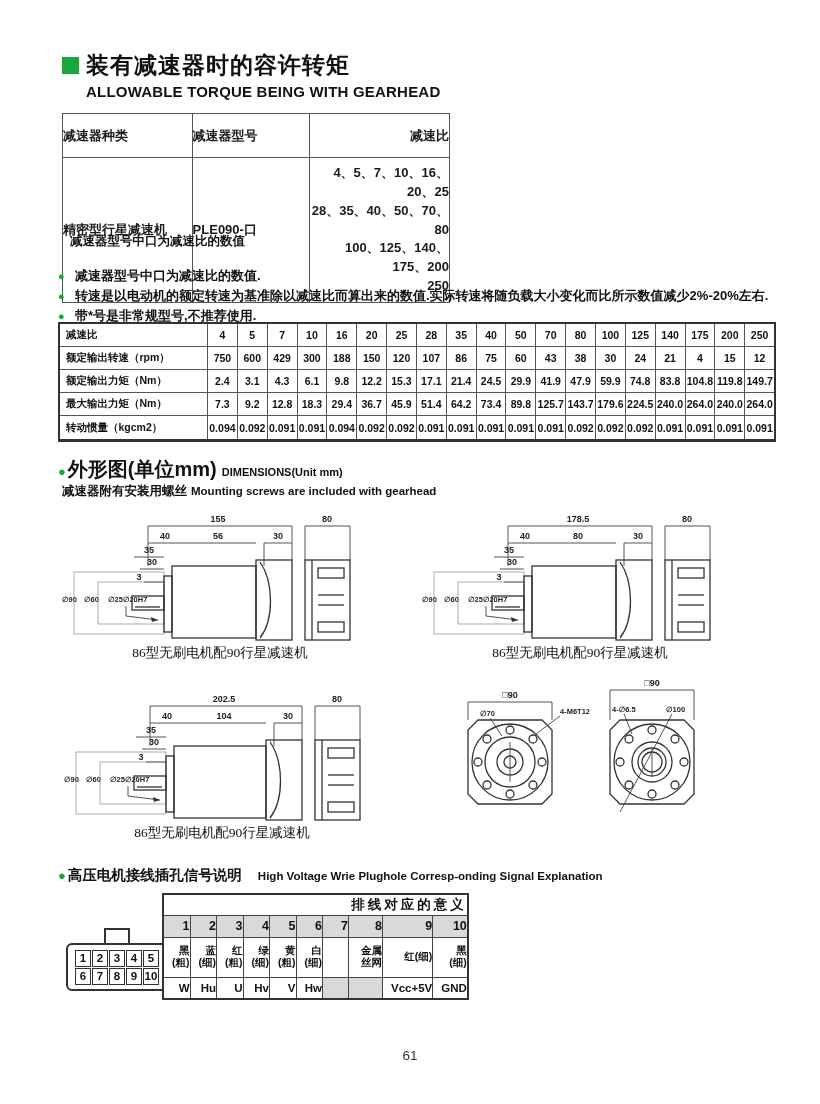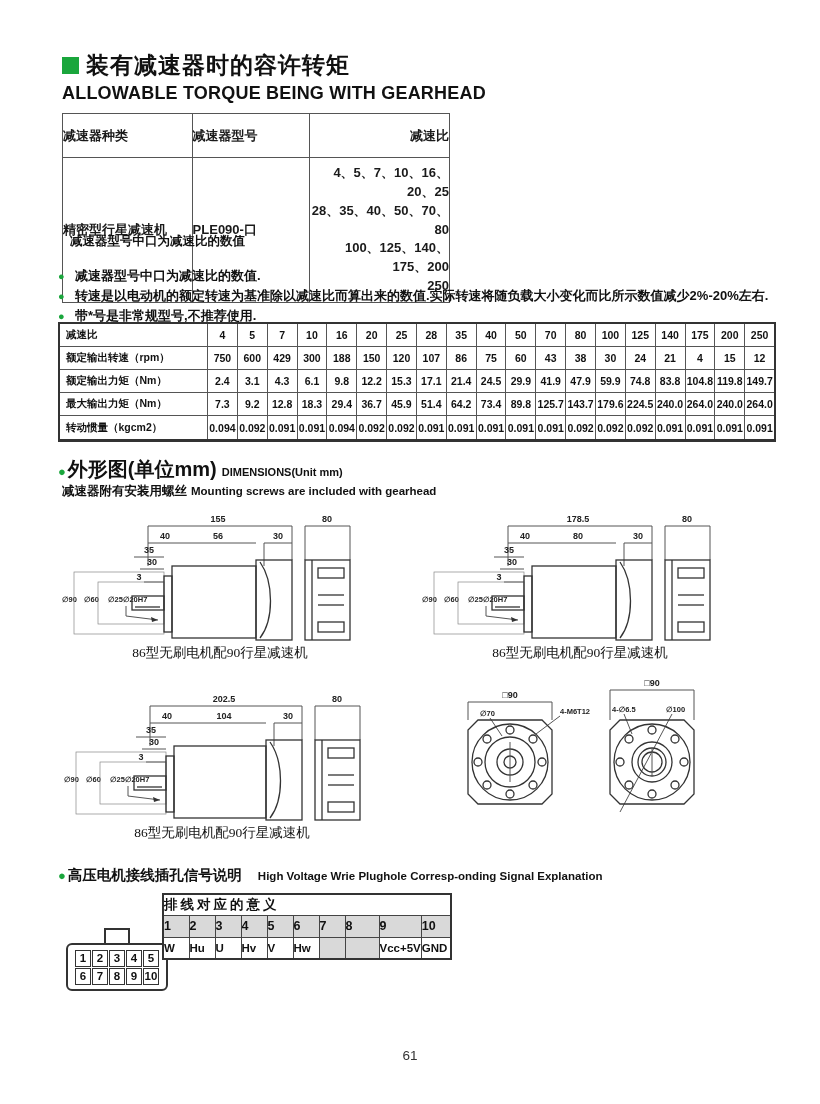--- a/index.html
+++ b/index.html
@@ -5,21 +5,21 @@
   * { margin:0; padding:0; box-sizing:border-box; }
   html,body { background:#ffffff; }
   body { font-family:"Liberation Sans","DejaVu Sans",sans-serif; color:#1a1a1a; }
   .page { position:relative; width:820px; height:1104px; background:#fff; overflow:hidden; }
 
   
   .title-block { position:absolute; left:62px; top:50px; }
   .title-row { display:flex; align-items:center; }
   .green-sq { width:17px; height:17px; background:#1aa63c; display:inline-block; margin-right:7px; }
   .title-zh { font-size:23px; font-weight:bold; letter-spacing:1px; color:#111; }
-  .title-en { font-size:18px; font-weight:bold; margin-top:2px; color:#111; letter-spacing:0.2px; }
+  .title-en { font-size:15px; font-weight:bold; margin-left:24px; margin-top:2px; color:#111; letter-spacing:0.2px; }
 
   
   .gear-table { position:absolute; left:62px; top:113px; width:388px; border-collapse:collapse; }
   .gear-table th, .gear-table td { border:1px solid #555; font-size:13px; padding:6px 0; vertical-align:middle; }
   .gear-table th { font-weight:bold; height:44px; }
   .gear-table .h-left { text-align:left; }
   .gear-table .h-right { text-align:right; }
   .gear-table td { height:84px; font-weight:bold; }
   .ratio-cell { text-align:right; font-size:11.5px; line-height:1.45; font-weight:bold; }
   .gear-footnote { position:absolute; left:70px; top:233px; font-size:12.5px; font-weight:bold; color:#111; }
@@ -70,21 +70,21 @@
   .sig-zh { font-size:14.5px; font-weight:bold; color:#111; }
   .sig-en { font-size:11.5px; font-weight:bold; color:#111; margin-left:16px; }
 
   .connector { position:absolute; left:66px; top:928px; width:102px; }
   .conn-tab { width:26px; height:15px; border:2.5px solid #333; margin:0 auto; border-bottom:none; background:#fff; }
   .conn-body { border:2.5px solid #333; border-radius:6px; padding:4px 5px; background:#fff; }
   .conn-row { display:flex; justify-content:center; }
   .conn-row span { width:16px; height:17px; border:1.5px solid #333; font-size:11.5px; font-weight:bold; display:flex; align-items:center; justify-content:center; margin:0.5px; color:#111; }
 
   .sig-table { position:absolute; left:162px; top:893px; border-collapse:collapse; table-layout:fixed; background:#fff; border:2px solid #333; }
-  .sig-table td { border:1px solid #444; text-align:left; vertical-align:middle; color:#111; overflow:hidden; }
+  .sig-table td { border:1px solid #444; text-align:right; vertical-align:middle; color:#111; overflow:hidden;padding-left:8px; }
   .sig-title td { font-size:13.5px; font-weight:bold; height:21px; letter-spacing:3px; }
   .sig-pins td { font-size:12.5px; font-weight:bold; height:22px; background:#d9d9d9; }
   .sig-colors td { font-size:10.5px; font-weight:bold; height:40px; line-height:1.1; }
   .sig-sigs td { font-size:11.5px; font-weight:bold; height:22px; }
   .sig-sigs td:empty { background:#d9d9d9; }
 
   .page-num { position:absolute; left:0; top:1048px; width:820px; text-align:center; font-size:13.5px; color:#333; }
 </style>
 </head>
 <body>
@@ -508,20 +508,32 @@
           <td>2</td>
           <td>3</td>
           <td>4</td>
           <td>5</td>
           <td>6</td>
           <td>7</td>
           <td>8</td>
           <td>9</td>
           <td>10</td>
         </tr>
+    <tr class="sig-colors">
+          <td>黑(粗)</td>
+          <td>蓝(细)</td>
+          <td>红(粗)</td>
+          <td>绿(细)</td>
+          <td>黄(粗)</td>
+          <td>白(细)</td>
+          <td></td>
+          <td>金属丝网</td>
+          <td>红(细)</td>
+          <td>黑(细)</td>
+        </tr>
     <tr class="sig-sigs">
           <td>W</td>
           <td>Hu</td>
           <td>U</td>
           <td>Hv</td>
           <td>V</td>
           <td>Hw</td>
           <td></td>
           <td></td>
           <td>Vcc+5V</td>

